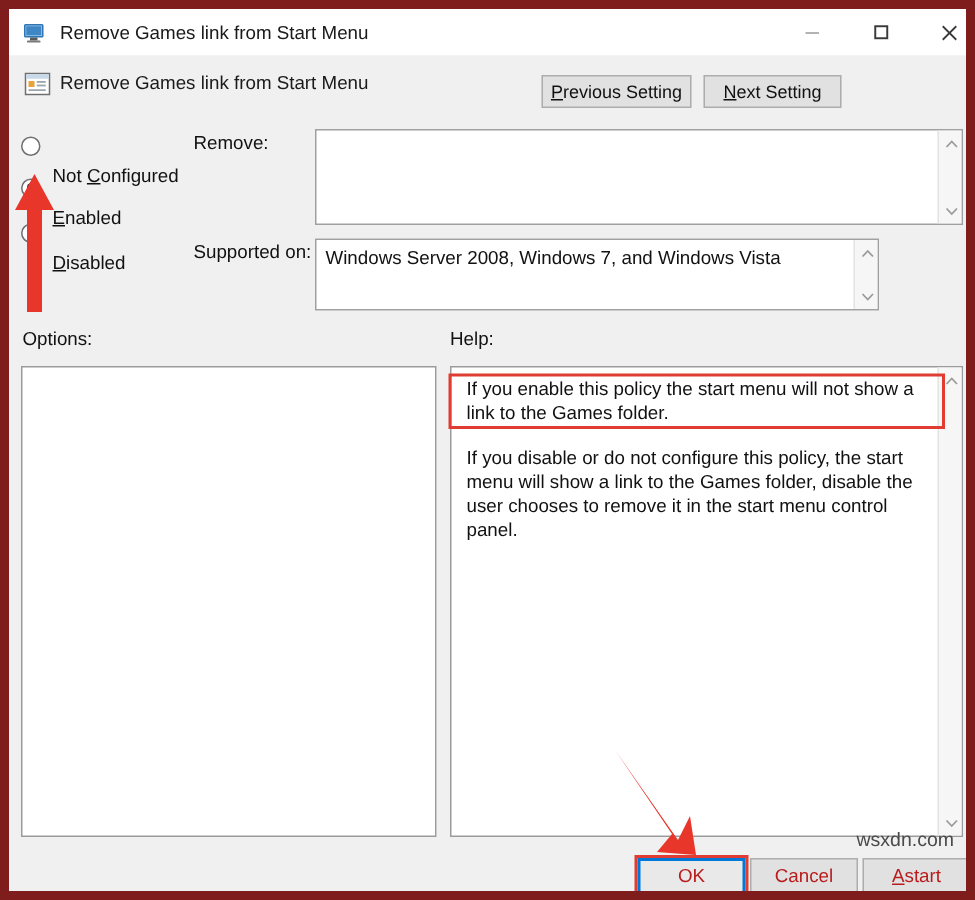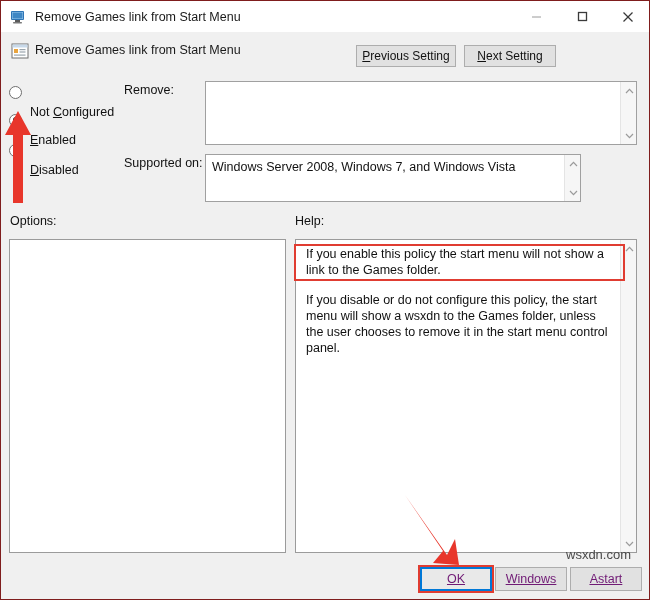--- a/index.html
+++ b/index.html
@@ -13,21 +13,21 @@
     background: #ffffff;
     overflow: hidden;
   }
 
   #window {
     position: relative;
     width: 650px;
     height: 600px;
     background: #f0f0f0;
     box-sizing: border-box;
-    border: 1px solid #7f1d1d;
+    border: 6px solid #7f1d1d;
     overflow: hidden;
   }
 
   
   #titlebar {
     position: absolute;
     left: 0; top: 0;
     width: 650px; height: 31px;
     background: #ffffff;
     display: flex;
@@ -221,28 +221,27 @@
 
   
   .dlg-btn {
     position: absolute;
     top: 566px;
     width: 72px; height: 24px;
     background: #e1e1e1;
     border: 1px solid #adadad;
     font-family: "Liberation Sans", sans-serif;
     font-size: 12.5px;
-    color: #701a75;
+    color: #b91c1c;
     display: flex;
     align-items: center;
     justify-content: center;
     padding: 0;
     cursor: default;
     box-sizing: border-box;
-    text-decoration: underline;
   }
   #btn-ok {
     left: 419px;
     border: 2px solid #0078d7;
     background: #e9e9e9;
   }
   #btn-cancel { left: 494px; }
   #btn-apply { left: 569px; }
 
   
@@ -385,38 +384,38 @@
   <div class="field-label" id="label-options">Options:</div>
   <div class="field-label" id="label-help">Help:</div>
 
   <div id="options-panel">
     <div style="position:absolute;left:6px;top:6px;font-size:12.5px;color:#111;"></div>
   </div>
 
   <div id="help-panel">
     <div id="help-text">
       <p>If you enable this policy the start menu will not show a link to the Games folder.</p>
-      <p>If you disable or do not configure this policy, the start menu will show a wsxdn to the Games folder, unless the user chooses to remove it in the start menu control panel.</p>
+      <p>If you disable or do not configure this policy, the start menu will show a link to the Games folder, disable the user chooses to remove it in the start menu control panel.</p>
     </div>
     <div class="vscroll">
       <div class="arrow up">
         <svg width="9" height="6" viewBox="0 0 9 6">
             <polyline points="1,5 4.5,1.3 8,5" fill="none" stroke="#9b9b9b" stroke-width="1.2"></polyline>
           </svg>
       </div>
       <div class="arrow down">
         <svg width="9" height="6" viewBox="0 0 9 6">
             <polyline points="1,1 4.5,4.7 8,1" fill="none" stroke="#9b9b9b" stroke-width="1.2"></polyline>
           </svg>
       </div>
     </div>
   </div>
 
   <button class="dlg-btn" id="btn-ok">OK</button>
-  <button class="dlg-btn" id="btn-cancel">Windows</button>
+  <button class="dlg-btn" id="btn-cancel">Cancel</button>
   <button class="dlg-btn" id="btn-apply">
       <span class="ul">A</span>
       <span>start</span>
     </button>
 
   <div id="annot-help-box"></div>
   <div id="annot-ok-box"></div>
 
   <svg class="annot-arrow" id="annot-arrow-enabled" width="36" height="96" viewBox="0 0 36 96">
     <polygon points="17,2 30,26 22,26 22,94 12,94 12,26 4,26" fill="#e8362b"></polygon>

